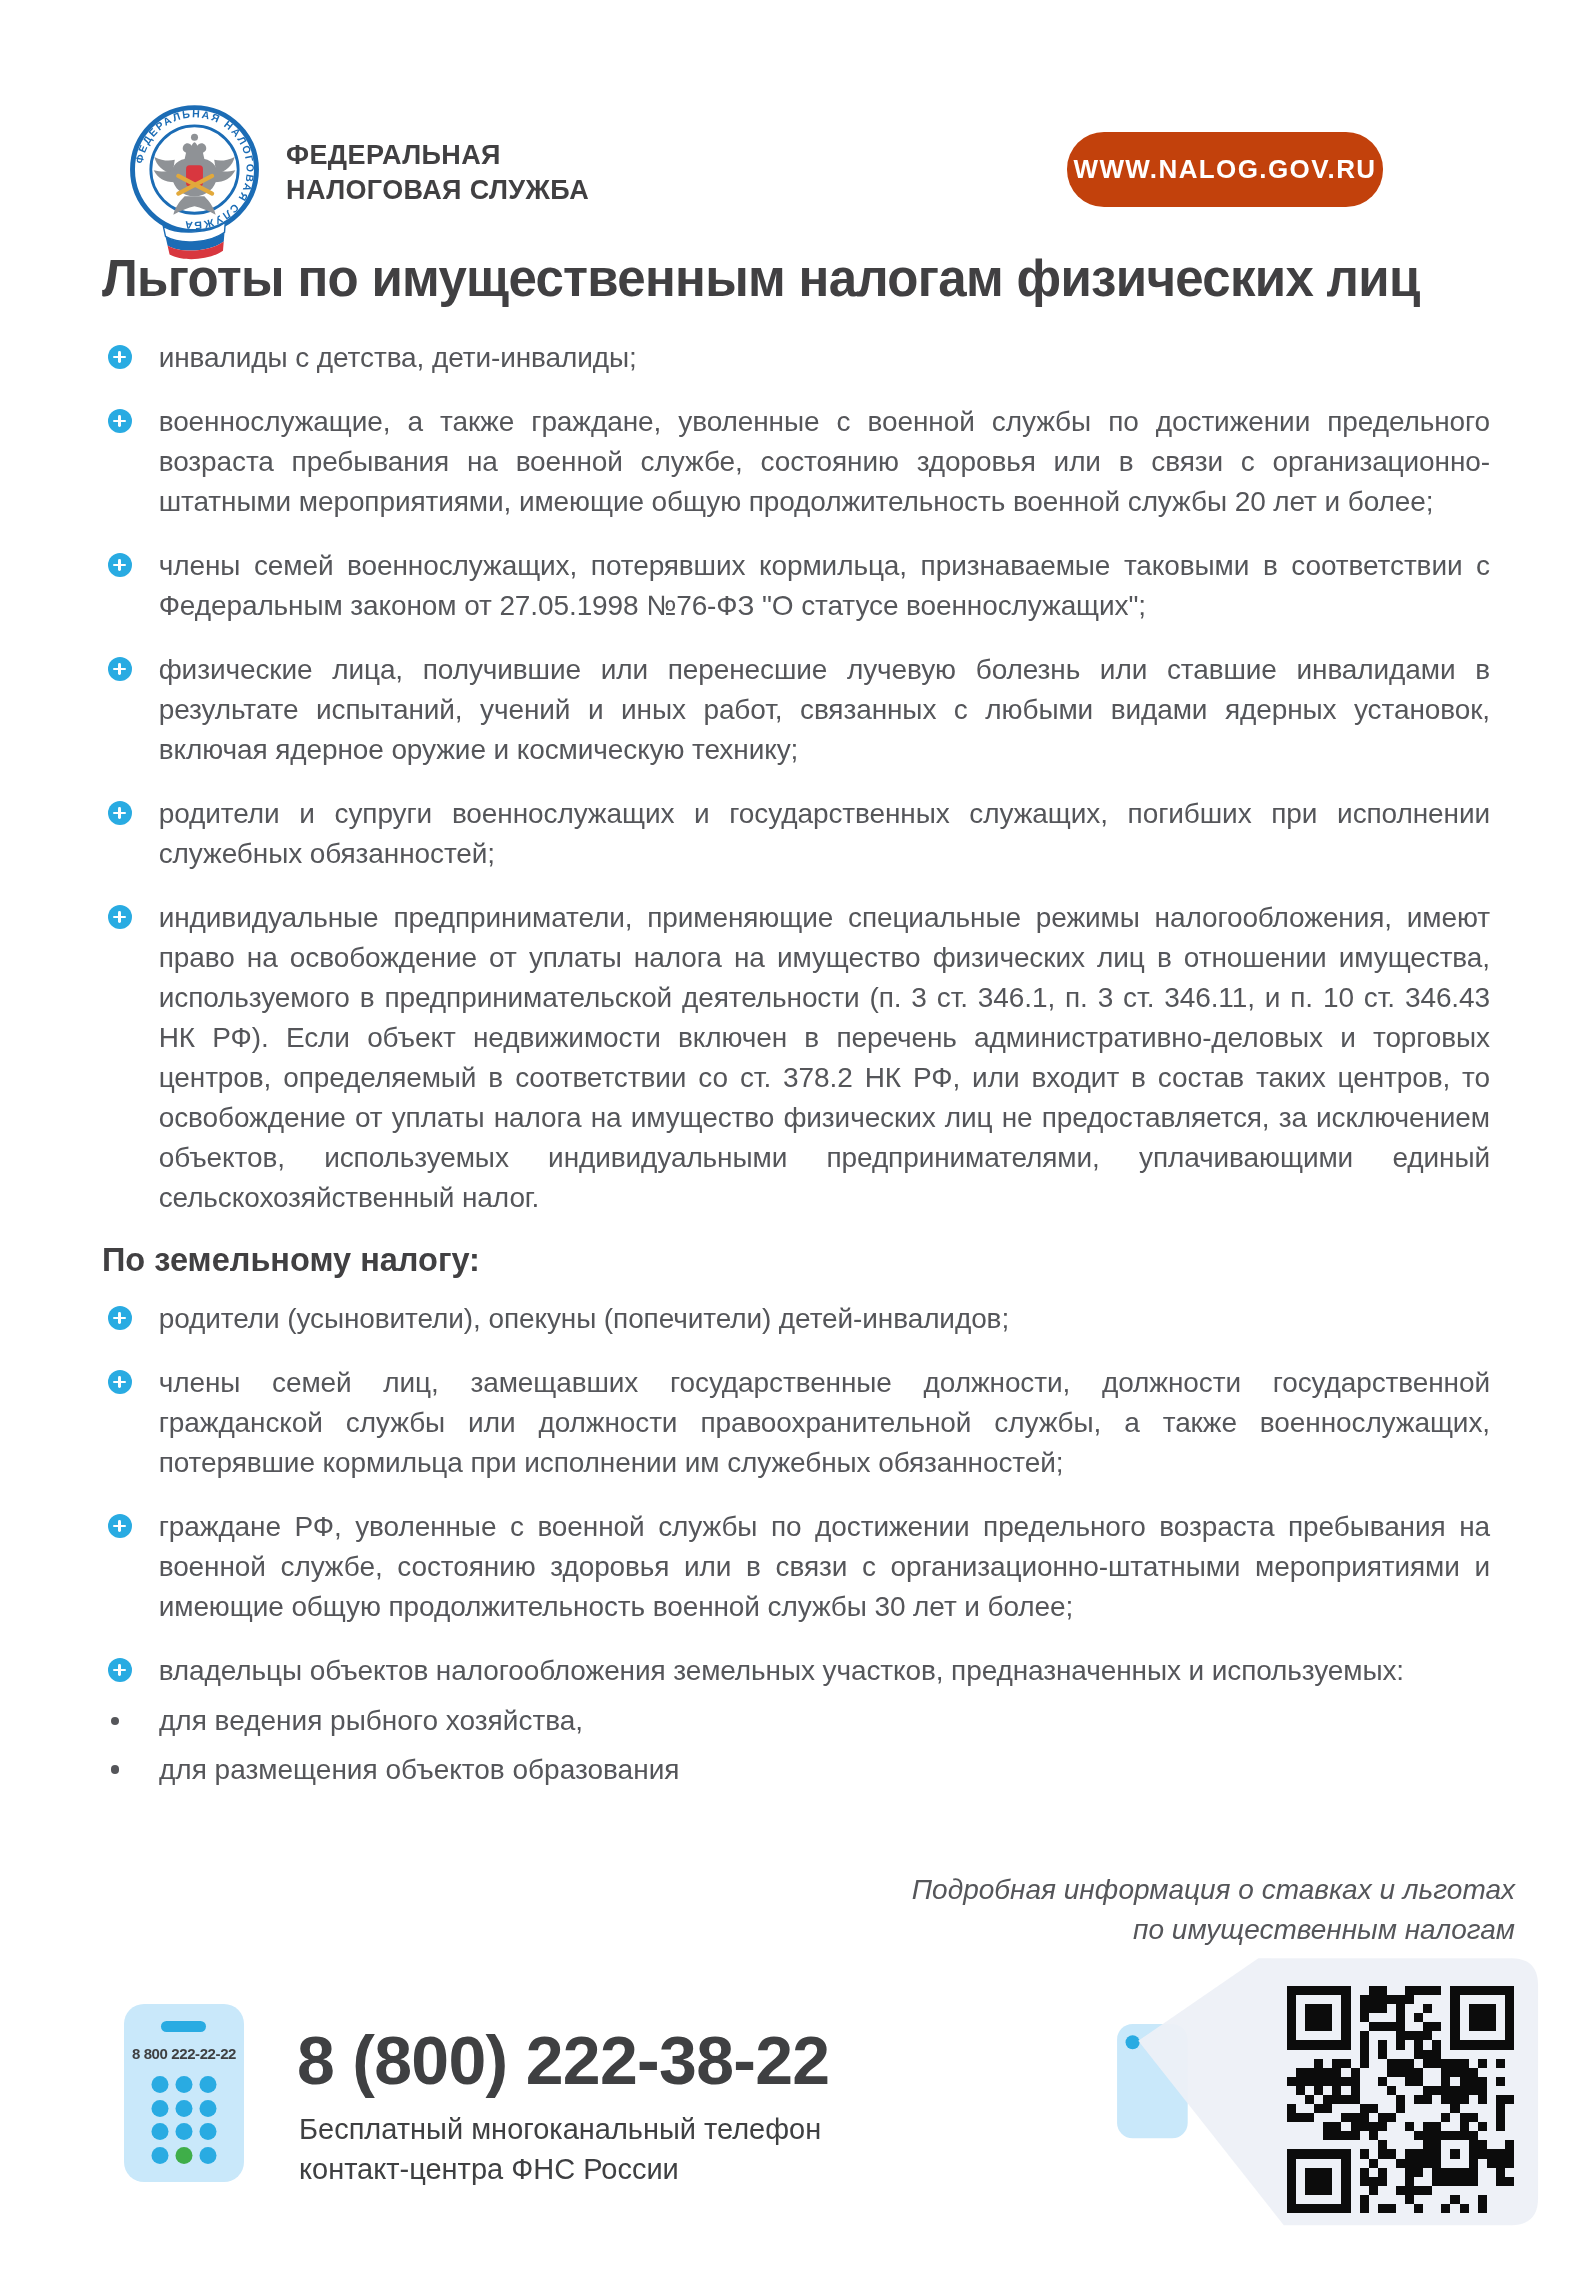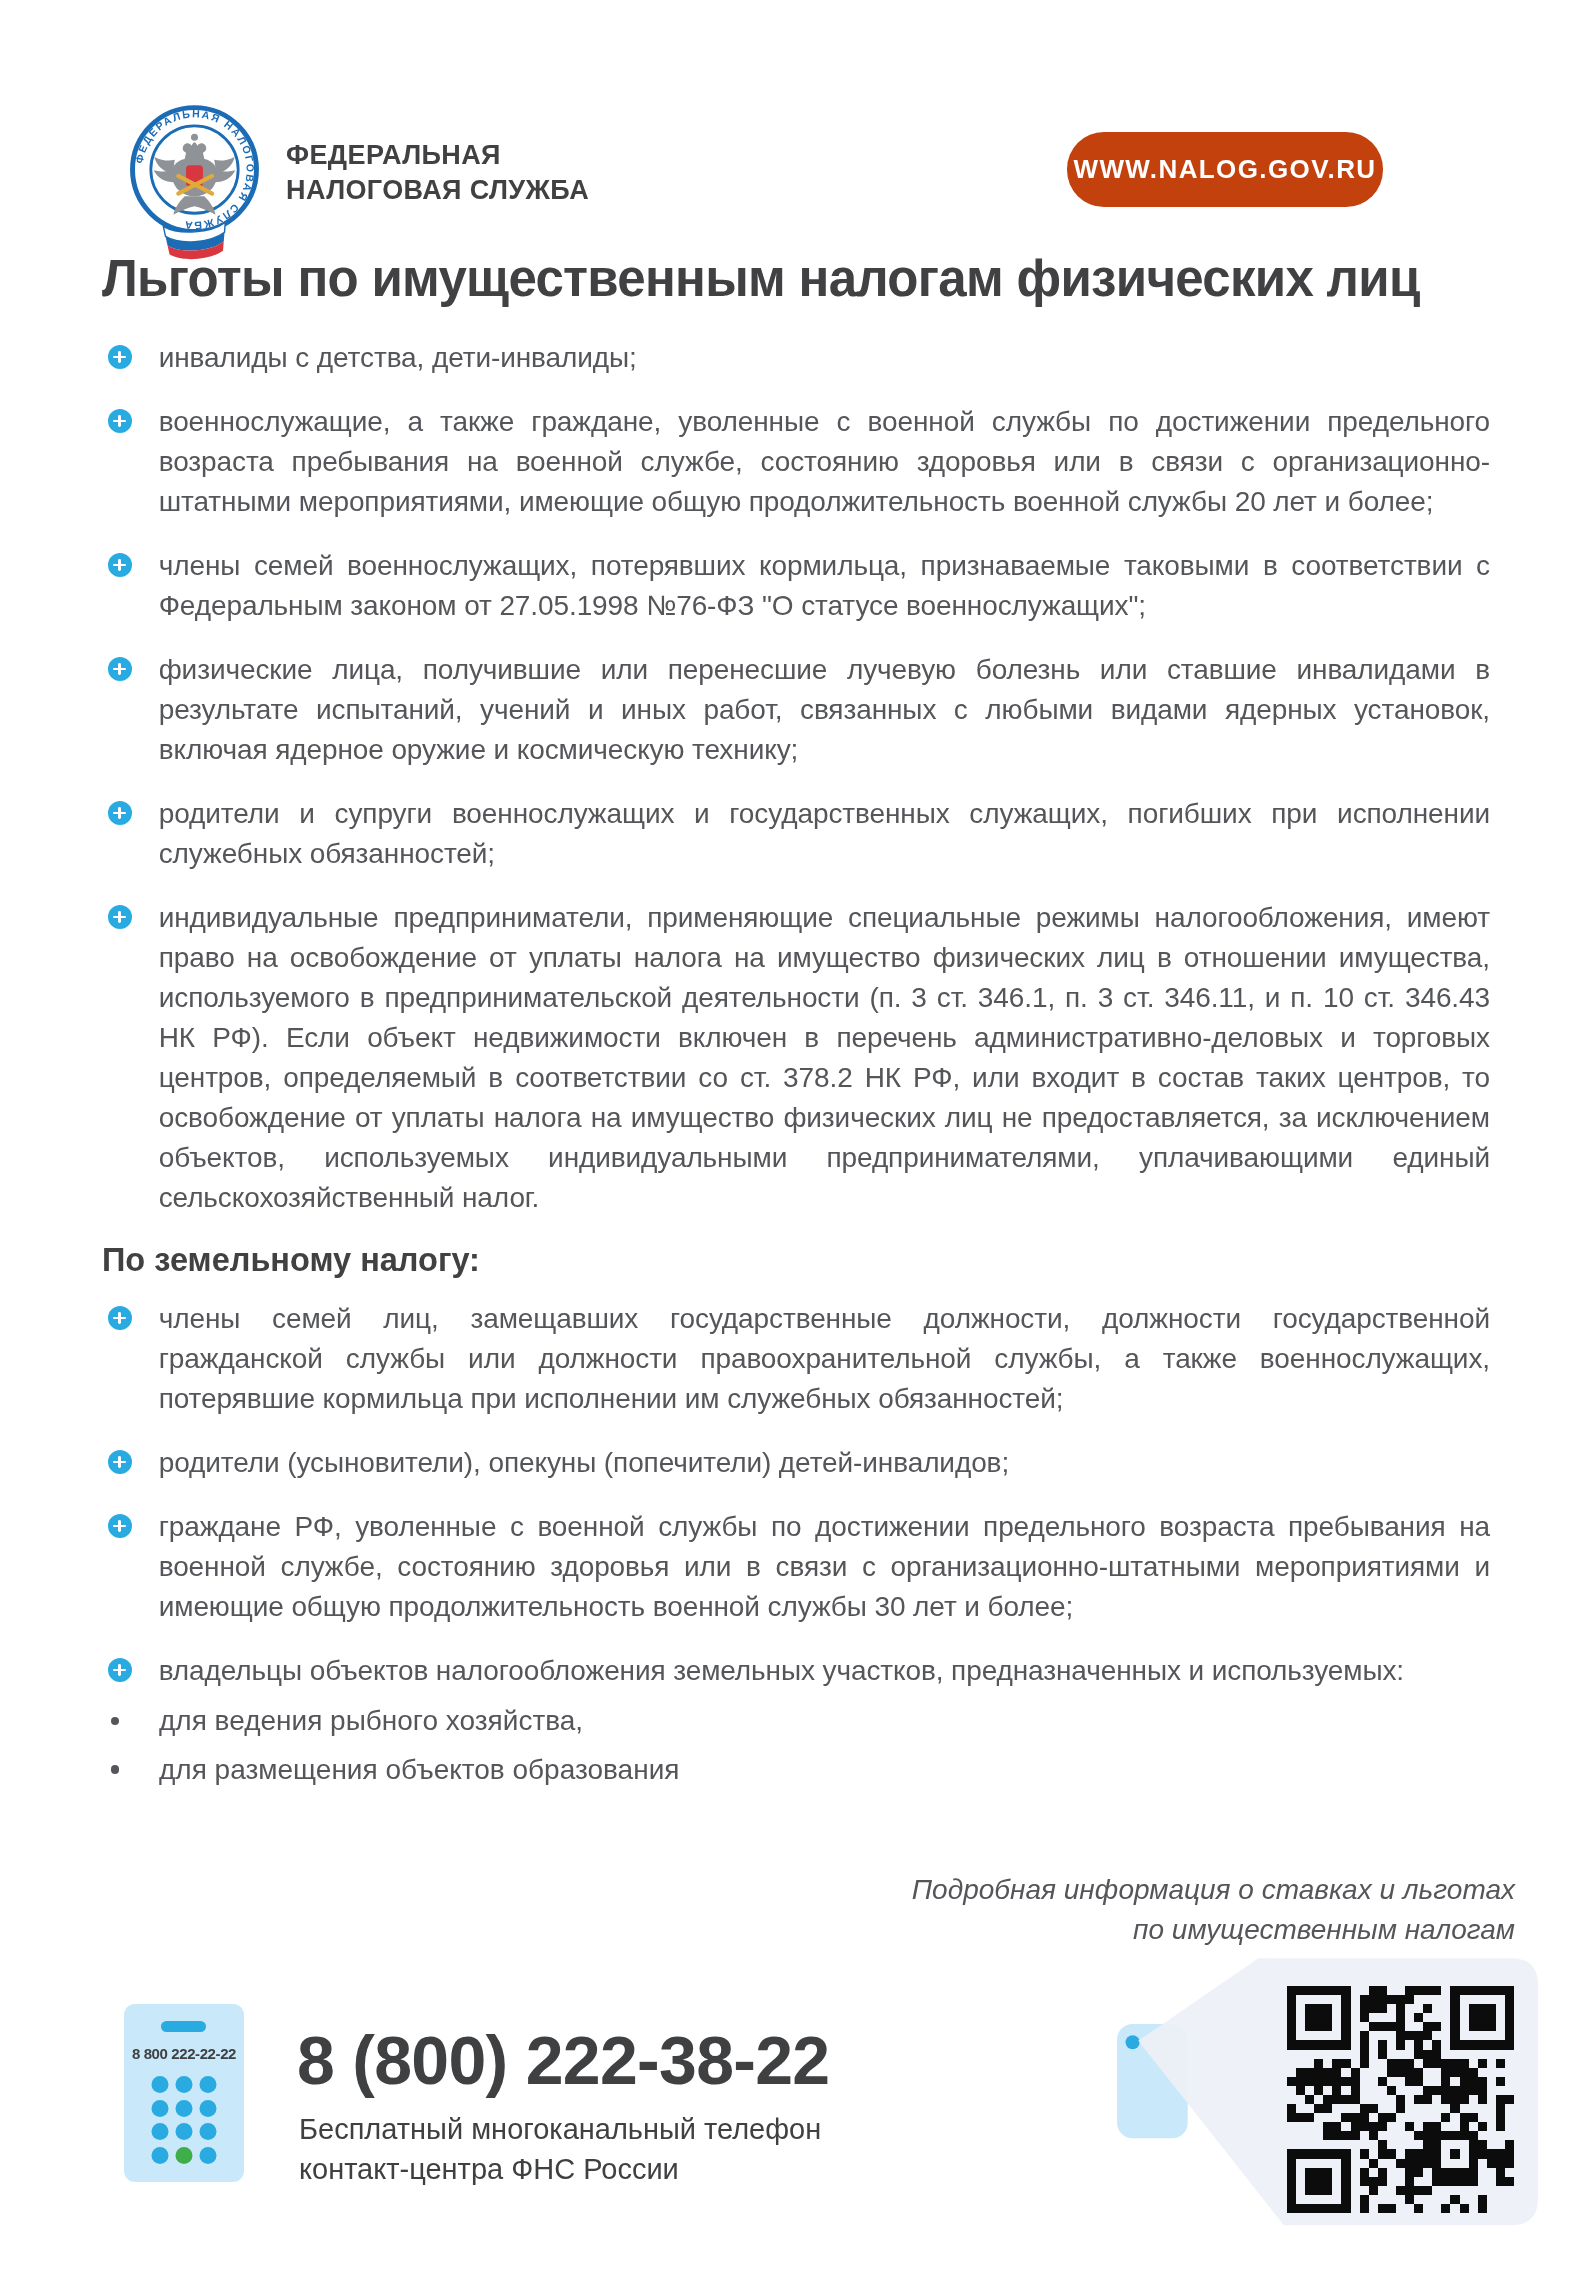--- a/index.html
+++ b/index.html
@@ -28,21 +28,21 @@
   .plus-bullet::after{left:10.6px;top:5.7px;width:2.8px;height:12.7px;}
   .bullet-text{flex:1;font-size:28px;line-height:40px;text-align:justify;color:#55565a;letter-spacing:-0.1px;}
   .sub-item{display:flex;margin:0 0 8.5px 0;}
   .dot-bullet{flex:0 0 8.5px;width:8.5px;height:8.5px;border-radius:50%;background:#55565a;margin:15.5px 40px 0 8.5px;}
   .sub-text{flex:1;font-size:28px;line-height:40px;color:#55565a;}
 
   
   .note{position:absolute;right:74px;top:1870px;text-align:right;font-style:italic;
         font-size:28px;line-height:40px;color:#55565a;}
   .phone-illustration{position:absolute;left:124px;top:2004px;width:120px;height:178px;
-        background:#c9e8fa;border-radius:11px;}
+        background:#c9e8fa;border-radius:20px;}
   .phone-bar{position:absolute;left:37px;top:17px;width:45px;height:10.6px;border-radius:5.7px;background:#29abe2;}
   .phone-screen-label{position:absolute;left:0;top:41px;width:100%;text-align:center;
         font-size:15px;font-weight:bold;color:#3f4042;letter-spacing:-0.4px;}
   .keypad{position:absolute;left:50%;bottom:18.4px;transform:translateX(-50%);
         display:grid;grid-template-columns:repeat(3,17px);grid-auto-rows:17px;gap:6.4px 7px;}
   .key-dot{width:17px;height:17px;border-radius:50%;background:#29abe2;}
   .key-dot.green{background:#3fae49;}
   .big-number{position:absolute;left:297px;top:2021px;font-size:68px;font-weight:bold;
         color:#3f4042;letter-spacing:-0.7px;}
   .phone-caption{position:absolute;left:299px;top:2109px;font-size:29px;line-height:40px;color:#3f4042;}
@@ -126,25 +126,25 @@
     </div>
     <div class="bullet-item">
       <span class="plus-bullet"></span>
       <span class="bullet-text">индивидуальные предприниматели, применяющие специальные режимы налогообложения, имеют право на освобождение от уплаты налога на имущество физических лиц в отношении имущества, используемого в предпринимательской деятельности (п. 3 ст. 346.1, п. 3 ст. 346.11, и п. 10 ст. 346.43 НК РФ). Если объект недвижимости включен в перечень административно-деловых и торговых центров, определяемый в соответствии со ст. 378.2 НК РФ, или входит в состав таких центров, то освобождение от уплаты налога на имущество физических лиц не предоставляется, за исключением объектов, используемых индивидуальными предпринимателями, уплачивающими единый сельскохозяйственный налог.</span>
     </div>
 
     <div class="section-heading second">По земельному налогу:</div>
 
     <div class="bullet-item">
       <span class="plus-bullet"></span>
+      <span class="bullet-text">родители (усыновители), опекуны (попечители) детей-инвалидов;</span>
+    </div>
+    <div class="bullet-item">
+      <span class="plus-bullet"></span>
       <span class="bullet-text">члены семей лиц, замещавших государственные должности, должности государственной гражданской службы или должности правоохранительной службы, а также военнослужащих, потерявшие кормильца при исполнении им служебных обязанностей;</span>
-    </div>
-    <div class="bullet-item">
-      <span class="plus-bullet"></span>
-      <span class="bullet-text">родители (усыновители), опекуны (попечители) детей-инвалидов;</span>
     </div>
     <div class="bullet-item">
       <span class="plus-bullet"></span>
       <span class="bullet-text">граждане РФ, уволенные с военной службы по достижении предельного возраста пребывания на военной службе, состоянию здоровья или в связи с организационно-штатными мероприятиями и имеющие общую продолжительность военной службы 30 лет и более;</span>
     </div>
     <div class="bullet-item" style="margin-bottom:10px;">
       <span class="plus-bullet"></span>
       <span class="bullet-text">владельцы объектов налогообложения земельных участков, предназначенных и используемых:</span>
     </div>
     <div class="sub-item">

